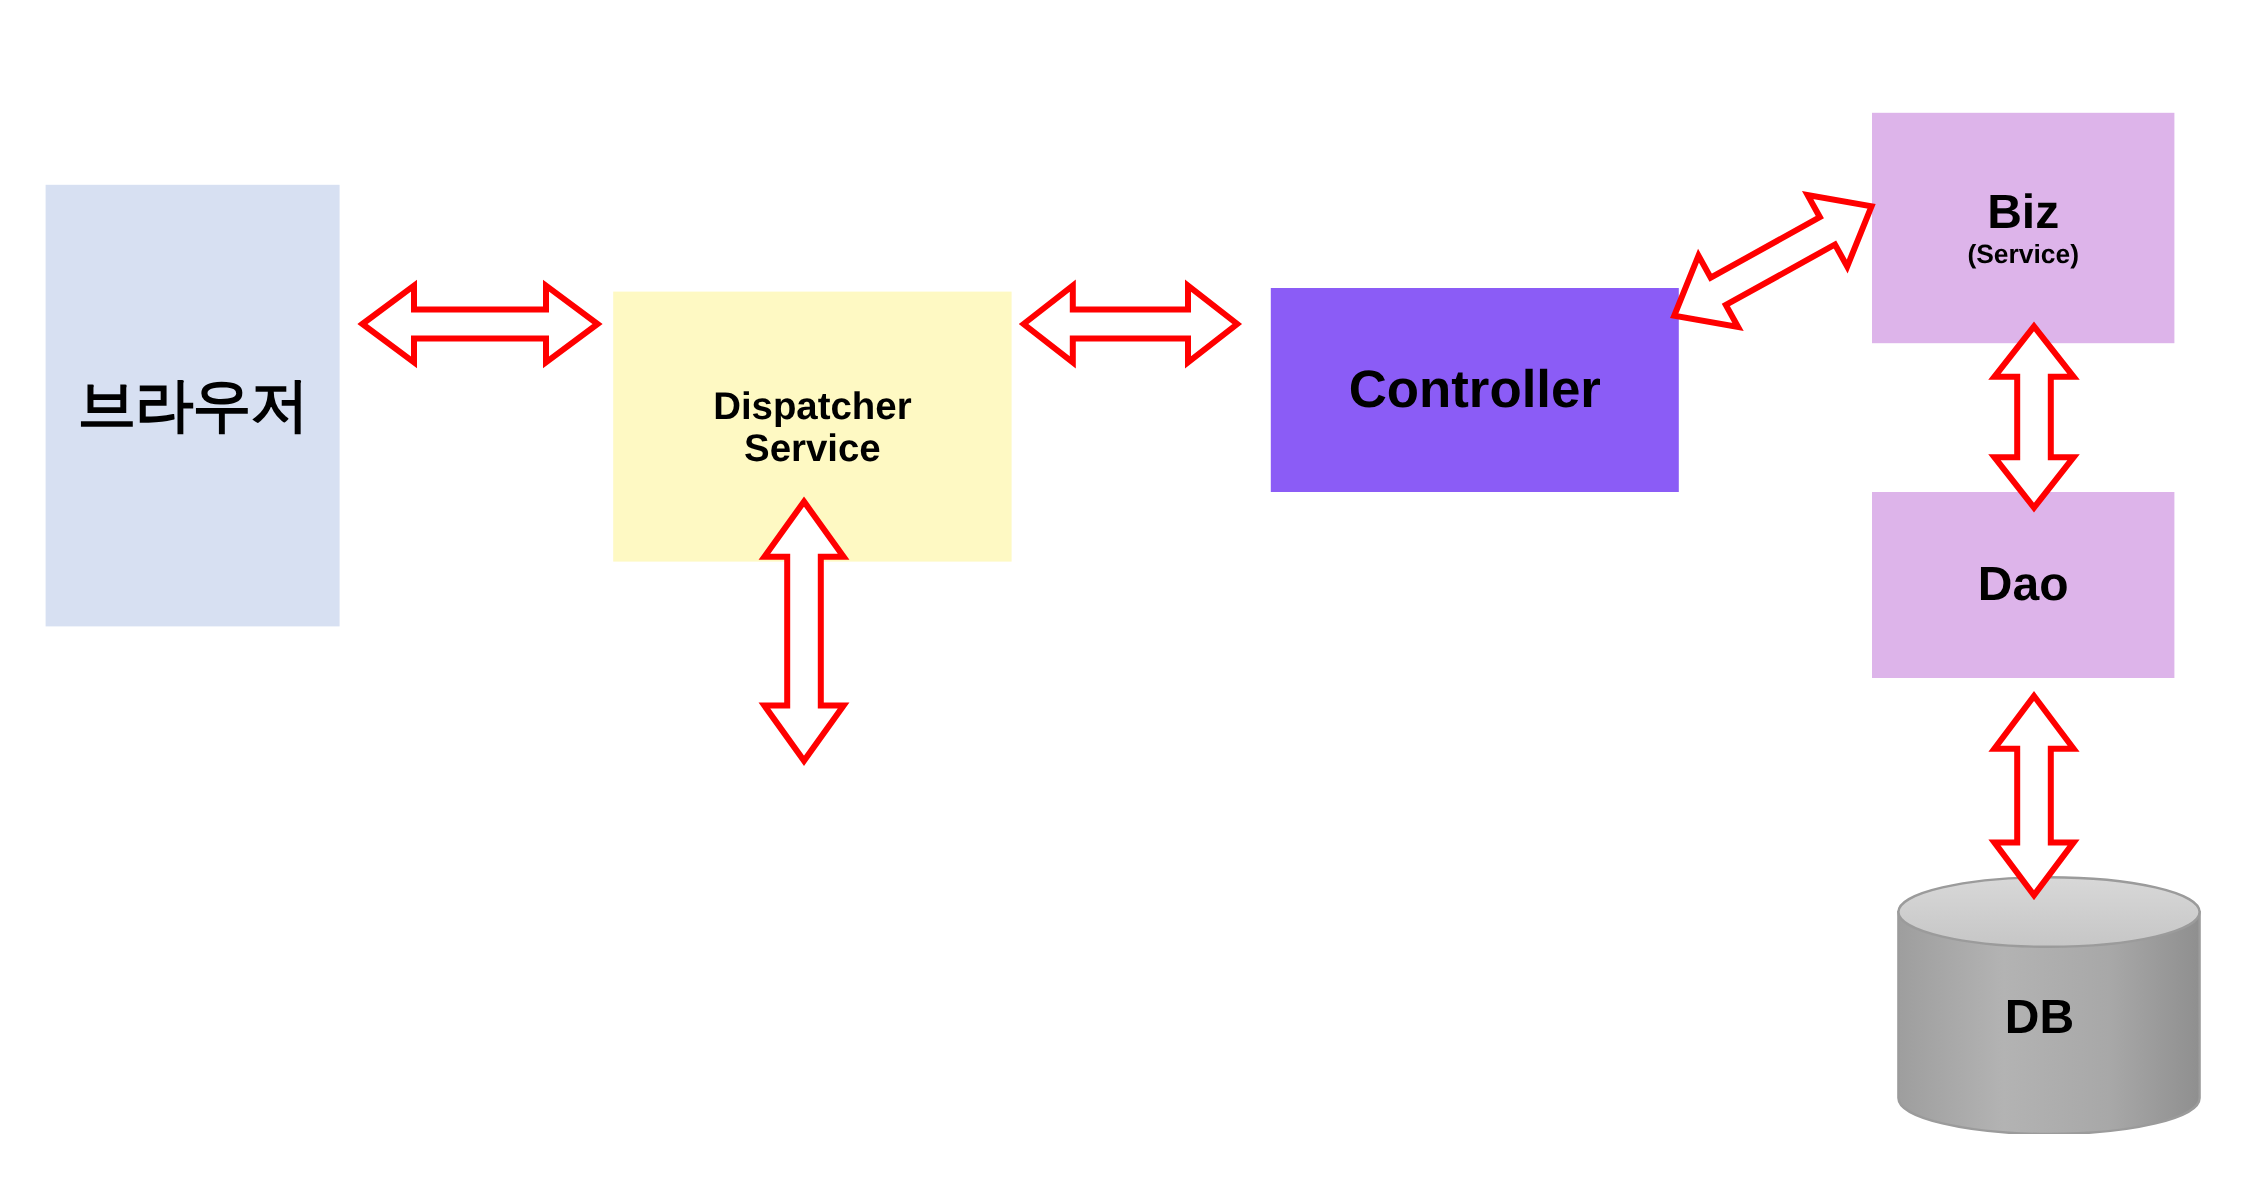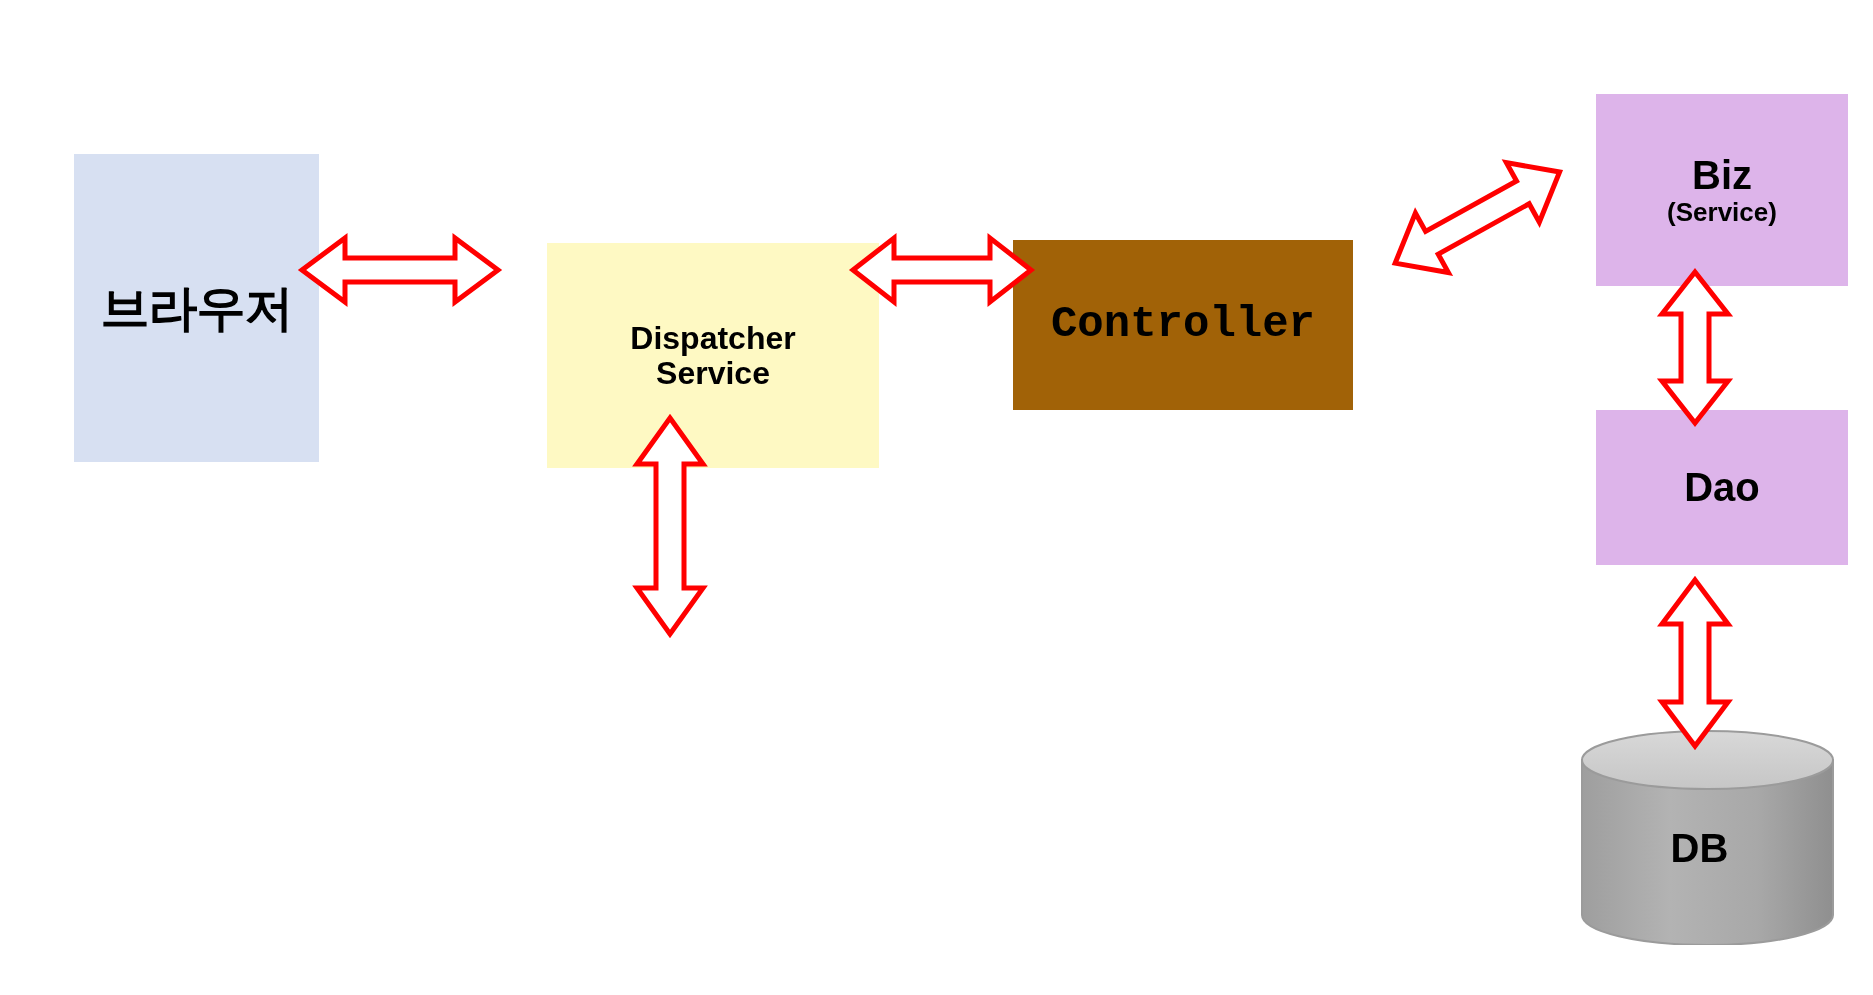--- a/index.html
+++ b/index.html
@@ -23,61 +23,59 @@
     display: flex;
     flex-direction: column;
     align-items: center;
     justify-content: center;
     text-align: center;
     color: #000000;
     font-weight: bold;
     line-height: 1.08;
     box-sizing: border-box;
     z-index: 2;
-    margin-left: 36px;
   }
   
   #node-browser {
     left: 38px;
     top: 154px;
     width: 245px;
-    height: 308px;
+    height: 368px;
     background: #d7e0f2;
     font-size: 49px;
     letter-spacing: -1px;
   }
   
   #node-dispatcher {
     left: 511px;
     top: 243px;
     width: 332px;
     height: 225px;
     background: #fef9c3;
     font-size: 32px;
   }
   
   #node-controller {
-    left: 977px;
+    left: 1059px;
     top: 240px;
     width: 340px;
     height: 170px;
-    background: #a16207;
+    background: #8b5cf6;
     font-size: 44px;
-    font-family: Liberation Mono, monospace;
   }
   
   #node-biz {
     left: 1560px;
     top: 94px;
     width: 252px;
     height: 192px;
     background: #ddb4ea;
   }
   #node-biz .line1 { font-size: 40px; }
-  #node-biz .line2 { font-size: 26px; margin-top: 1px; }
+  #node-biz .line2 { font-size: 22px; margin-top: 1px; }
   
   #node-dao {
     left: 1560px;
     top: 410px;
     width: 252px;
     height: 155px;
     background: #ddb4ea;
     font-size: 40px;
   }
   

